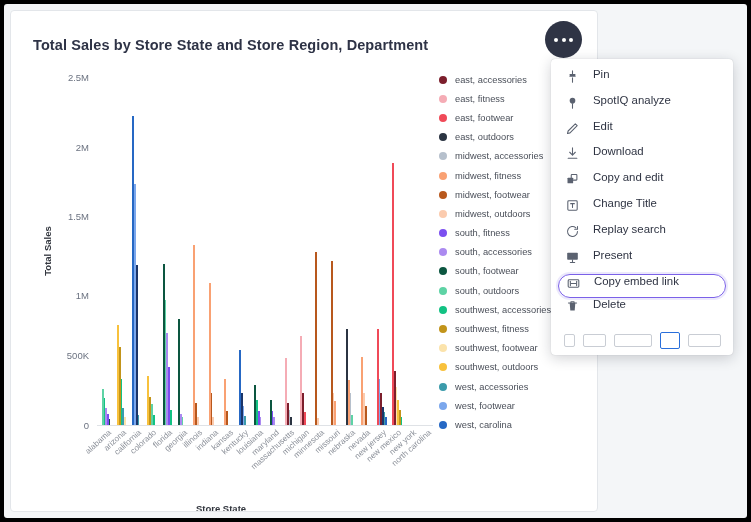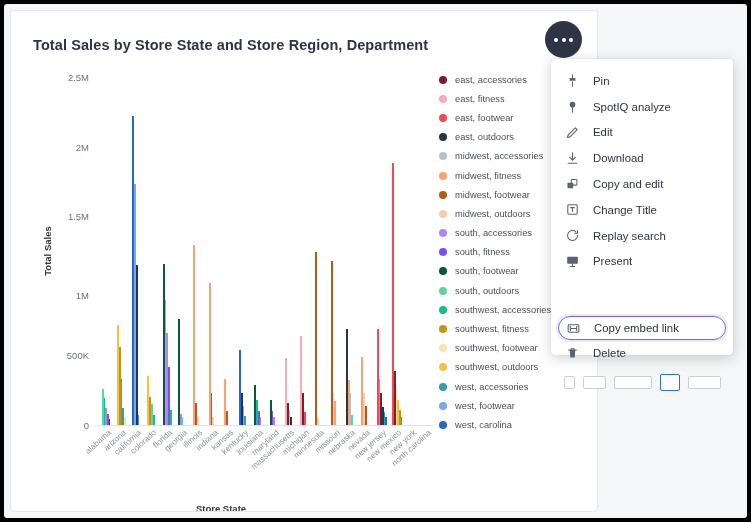--- a/index.html
+++ b/index.html
@@ -73,21 +73,21 @@
   }
   #kebab i { width:4px; height:4px; border-radius:50%; background:#fff; display:block; }
   
   #menu {
     position:absolute; left:547px; top:55px; width:182px; height:296px;
     background:#fff; border-radius:4px;
     box-shadow:0 3px 14px rgba(20,25,40,.20), 0 0 1px rgba(20,25,40,.25);
     z-index:25; padding:9px 0 0 0;
   }
   .menu-item {
-    display:flex; align-items:center; height:25.8px; padding:0 10px 0 13px;
+    display:flex; height:25.8px; padding:0 10px 0 13px;
     cursor:pointer; position:relative;
   }
   .menu-item .mi-icon {
     width:17px; height:17px; flex:none; margin-right:12px;
     display:flex; align-items:center; justify-content:center; color:#5b6270;
   }
   .menu-item .mi-label { font-size:11.4px; color:#2e3342; white-space:nowrap; }
   .menu-item.focused {
     border:1.6px solid #7b61e8; border-radius:18px;
     margin:0 7px; padding-left:6px; height:24px;
@@ -290,26 +290,26 @@
         </div>
         <div class="legend-row">
           <span class="legend-dot" style="background: rgb(184, 88, 29);"></span>
           <span class="legend-label">midwest, footwear</span>
         </div>
         <div class="legend-row">
           <span class="legend-dot" style="background: rgb(251, 203, 174);"></span>
           <span class="legend-label">midwest, outdoors</span>
         </div>
         <div class="legend-row">
+          <span class="legend-dot" style="background: rgb(123, 79, 240);"></span>
+          <span class="legend-label">south, fitness</span>
+        </div>
+        <div class="legend-row">
           <span class="legend-dot" style="background: rgb(171, 138, 240);"></span>
           <span class="legend-label">south, accessories</span>
-        </div>
-        <div class="legend-row">
-          <span class="legend-dot" style="background: rgb(123, 79, 240);"></span>
-          <span class="legend-label">south, fitness</span>
         </div>
         <div class="legend-row">
           <span class="legend-dot" style="background: rgb(12, 86, 64);"></span>
           <span class="legend-label">south, footwear</span>
         </div>
         <div class="legend-row">
           <span class="legend-dot" style="background: rgb(94, 211, 165);"></span>
           <span class="legend-label">south, outdoors</span>
         </div>
         <div class="legend-row">
@@ -420,21 +420,21 @@
         <div class="menu-item">
           <span class="mi-icon">
             <svg width="15" height="15" viewBox="0 0 24 24" fill="none" stroke="currentColor" stroke-width="1.7" stroke-linecap="round" stroke-linejoin="round">
               <rect x="3.5" y="4.5" width="17" height="11" rx="1.2" fill="currentColor" stroke="none"></rect>
               <path d="M12 15.5V20"></path>
               <path d="M8.5 20h7"></path>
             </svg>
           </span>
           <span class="mi-label">Present</span>
         </div>
-        <div class="menu-item focused" style="border-color: rgb(123, 97, 232); margin-top: 42px;">
+        <div class="menu-item focused" style="border-color: rgb(123, 97, 232);">
           <span class="mi-icon">
             <svg width="15" height="15" viewBox="0 0 24 24" fill="none" stroke="currentColor" stroke-width="1.7" stroke-linecap="round" stroke-linejoin="round">
               <rect x="3.5" y="6" width="17" height="12" rx="1.5"></rect>
               <path d="M8 12h8"></path>
               <path d="M7 8.5v7"></path>
               <path d="M17 8.5v7"></path>
             </svg>
           </span>
           <span class="mi-label">Copy embed link</span>
         </div>

